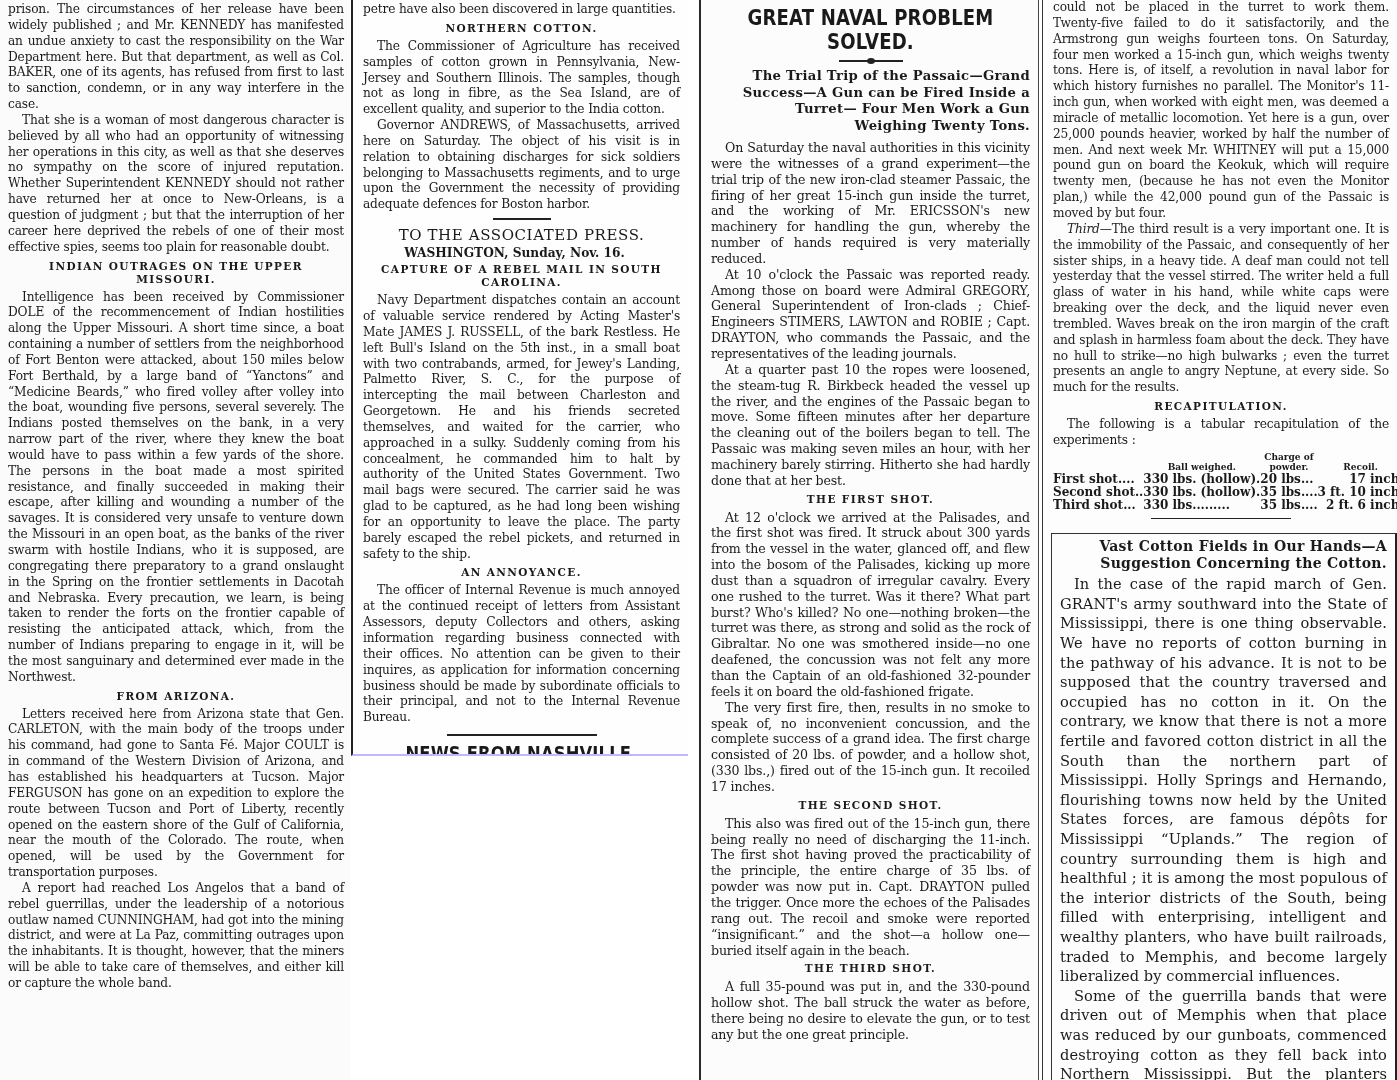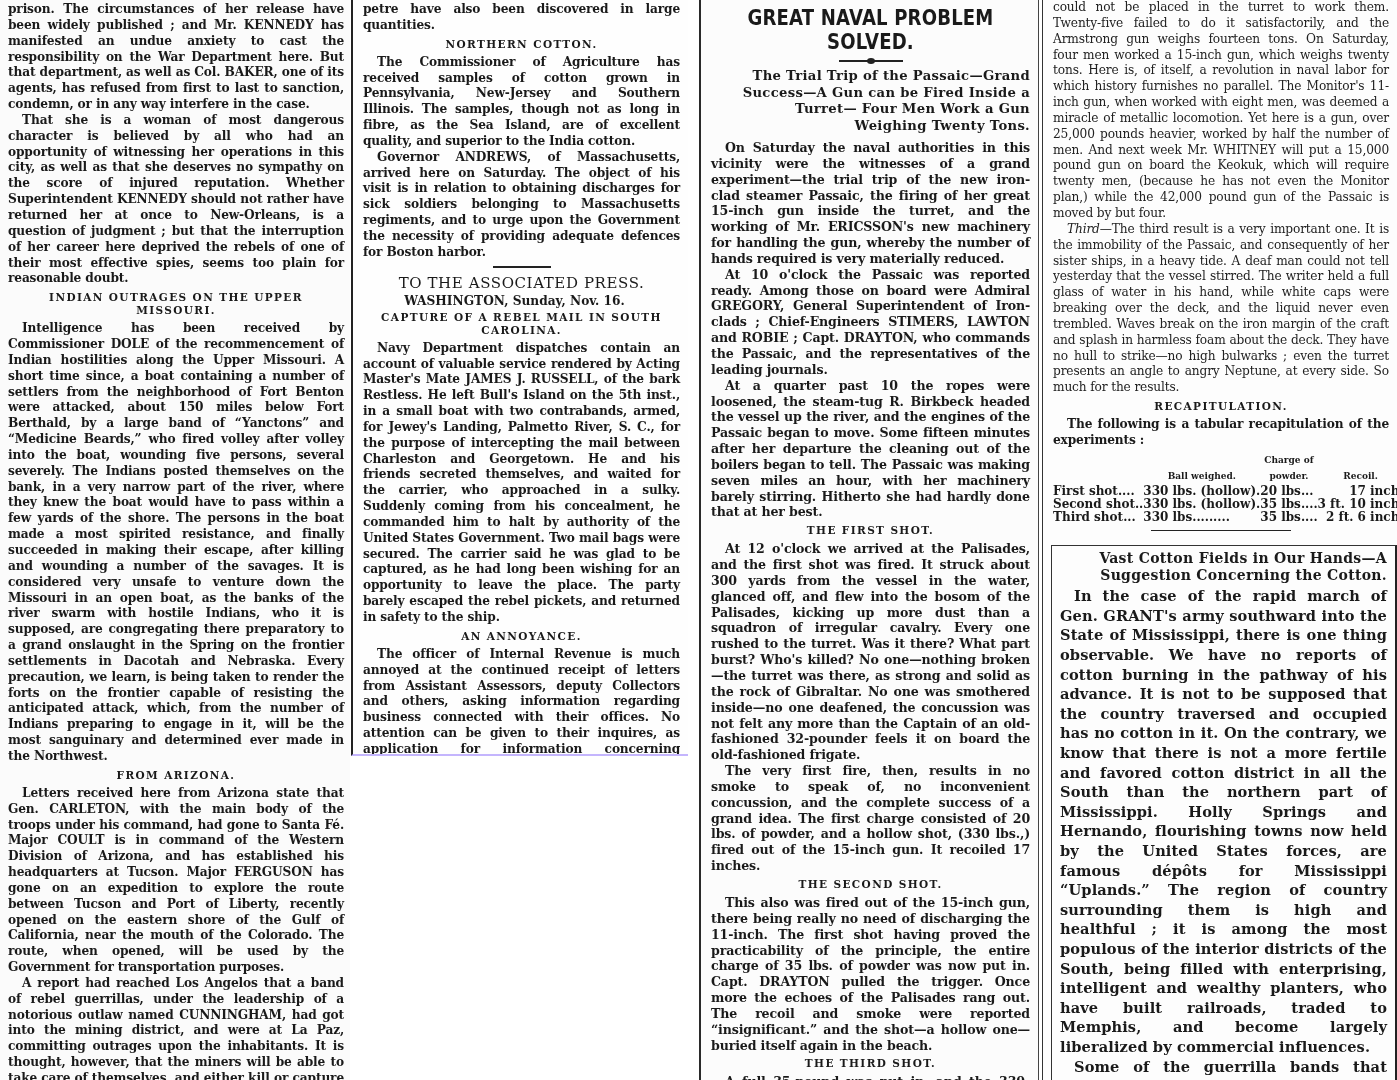--- a/index.html
+++ b/index.html
@@ -12,21 +12,21 @@
     position:absolute; top:0; bottom:0; box-sizing:border-box;
     background:#fdfdfd; overflow:hidden;
   }
   #c1 { left:0; width:350px; padding:2px 6px 0 8px; background:#fbfbfb; }
   #c2 { left:351px; width:337px; padding:2px 8px 0 10px; border-left:2px solid #222; background:#fefefe; }
   #c3 { left:699px; width:340px; padding:4px 8px 8px 10px; border-left:2px solid #2a2a2a; border-right:1px solid #444; background:#fcfcfc; }
   #c4 { left:1042px; width:355px; padding:0 8px 0 10px; border-left:1px solid #333; background:#fdfdfd; }
   #c2 { height:756px; bottom:auto; border-bottom:2px solid #c4b5fd; }
   p {
     margin:0; font-size:12.2px; line-height:15.85px; text-align:justify;
-    font-weight:bold; letter-spacing:-0.15px; text-indent:14px;
+    font-weight:normal; letter-spacing:-0.15px; text-indent:14px;
   }
   p.noind { text-indent:0; }
   .sub {
     text-align:center; font-size:10.5px; letter-spacing:1.4px; font-weight:bold;
     margin:4px 0 4px 0; line-height:13px;
   }
   .dateline { text-align:center; font-size:12.2px; font-weight:bold; line-height:16px; padding-right:14px; }
   .bighead {
     text-align:center; font-family:"DejaVu Sans", "Liberation Sans", sans-serif;
     font-weight:bold; font-size:19px; letter-spacing:0.2px; transform:scaleX(0.86);
@@ -37,21 +37,21 @@
   .orn { width:64px; height:6px; margin:4px auto 4px; position:relative; }
   .orn::before { content:""; position:absolute; left:0; right:0; top:2px; height:1.5px; background:#222; }
   .orn::after { content:""; position:absolute; left:28px; top:0; width:8px; height:6px; background:#222; border-radius:50%; }
   .deck {
     font-family:"DejaVu Serif", serif; font-weight:bold; font-size:13.2px; line-height:16.5px;
     text-align:right; letter-spacing:0.3px; padding-left:16px; text-indent:-16px; margin:0 0 6px 0;
   }
   .deck.center { text-align:center; padding-left:0; text-indent:0; }
   i { font-style:italic; }
   table.recap { width:100%; border-collapse:collapse; font-weight:bold; font-size:12px; margin-top:2px; }
-  table.recap th { font-size:9px; font-weight:bold; line-height:16px; text-align:center; vertical-align:bottom;margin-top:20px; }
+  table.recap th { font-size:9px; font-weight:bold; line-height:10px; text-align:center; vertical-align:bottom;margin-top:20px; }
   table.recap td { line-height:13px; white-space:nowrap; padding:0; }
   .cotton-box { border:1px solid #333; border-right:2px solid #222; margin:14px -8px 0 -2px; padding:2px 8px 0 8px; }
   .cotton-box p { font-size:14.6px; line-height:19.6px; letter-spacing:0.1px; }
   .cotton-head { text-align:right; font-weight:bold; font-size:14px; line-height:17px; letter-spacing:0.3px; margin:2px 0 2px; }
   .c3big p { font-size:12.6px; }
   .naslede p { font-size:12.6px; line-height:16.5px; }
 </style>
 </head>
 <body>
 

